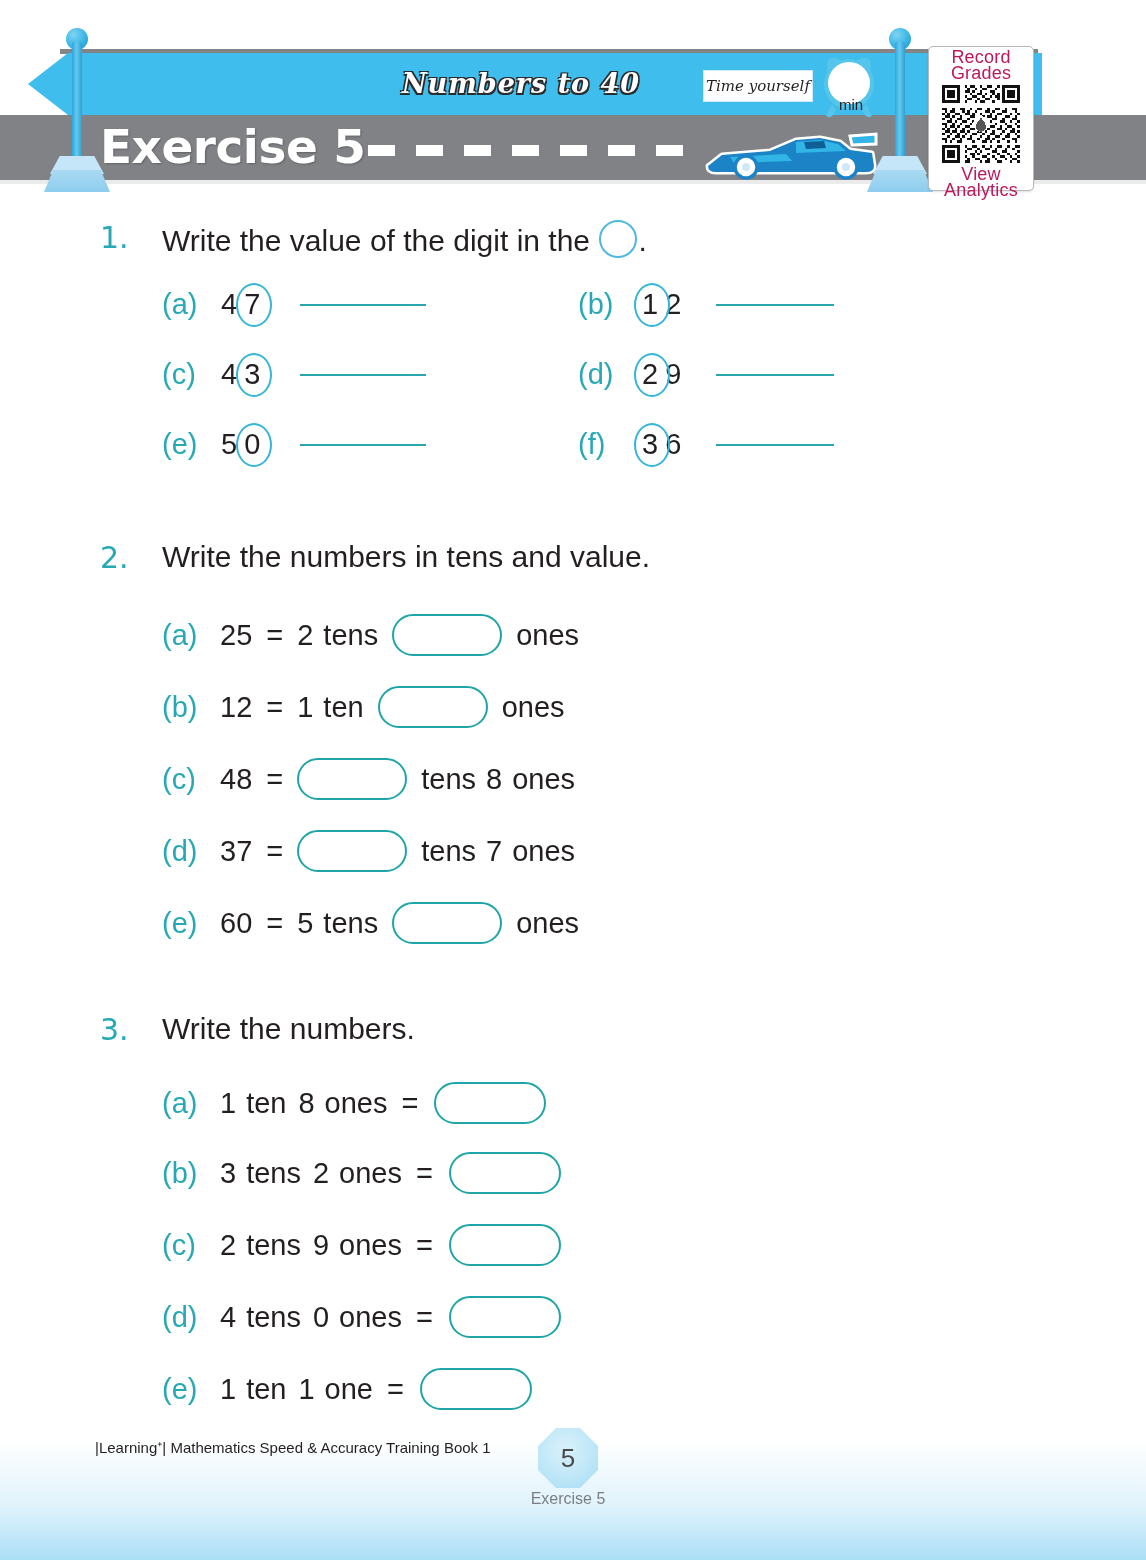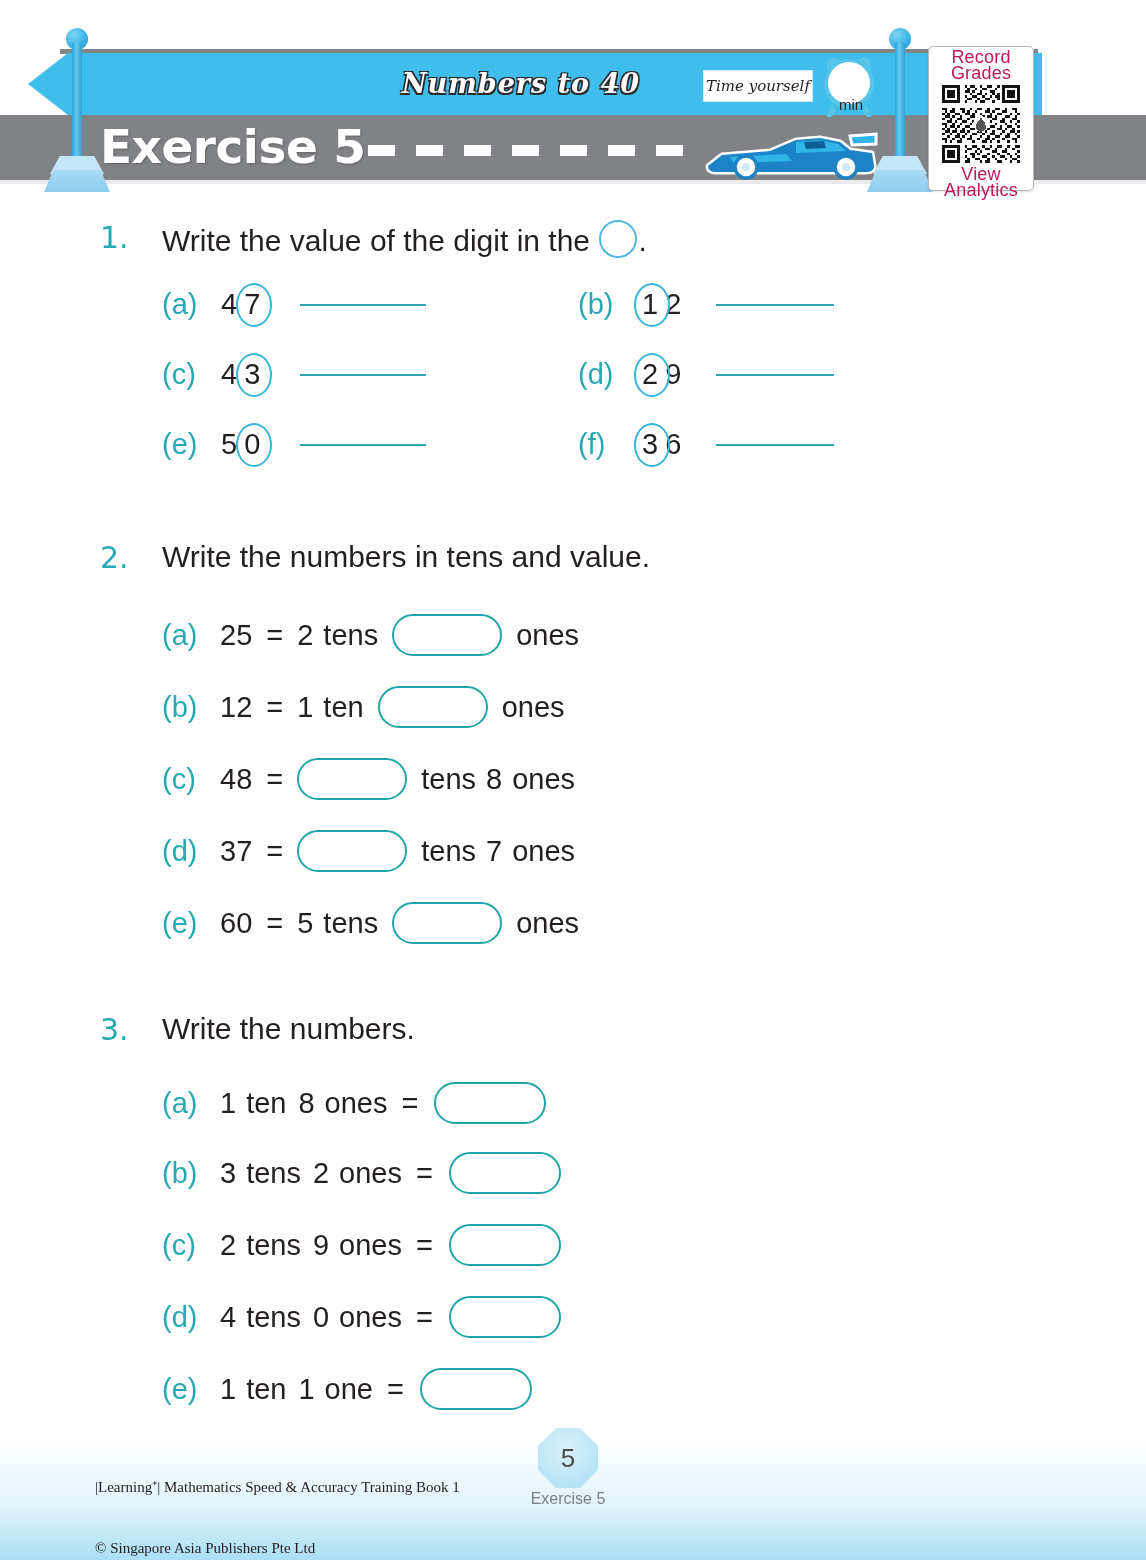--- a/index.html
+++ b/index.html
@@ -327,26 +327,25 @@
   .sp { display: inline-block; }
 
   
   .footer {
     position: absolute;
     left: 95px;
     top: 1437px;
     z-index: 4;
   }
   .footer-line {
-    font-family: Liberation Serif, serif;
+    font-family: Liberation Sans, sans-serif;
     font-size: 15px;
     color: #231f20;
     line-height: 21px;
     white-space: nowrap;
-    margin-top: 40px;
   }
   .page-badge {
     position: absolute;
     left: 538px;
     top: 1428px;
     width: 60px;
     height: 60px;
     z-index: 4;
   }
   .octagon {
@@ -859,21 +858,20 @@
       <span>one</span>
       <span class="sp" style="width:14px"></span>
       <span>=</span>
       <span class="abox" style="width:112px;height:42px;margin-left:16px"></span>
     </div>
   </div>
 </div>
 
 <div class="footer">
   <div class="footer-line">|Learning⁺| Mathematics Speed &amp; Accuracy Training Book 1</div>
-  <div class="footer-line">© Singapore Asia Publishers Pte Ltd</div>
 </div>
 
 <div class="page-badge">
   <div class="octagon">
     <span class="page-num">5</span>
   </div>
 </div>
 <div class="footer-exercise">Exercise 5</div>
 
 </body></html>

